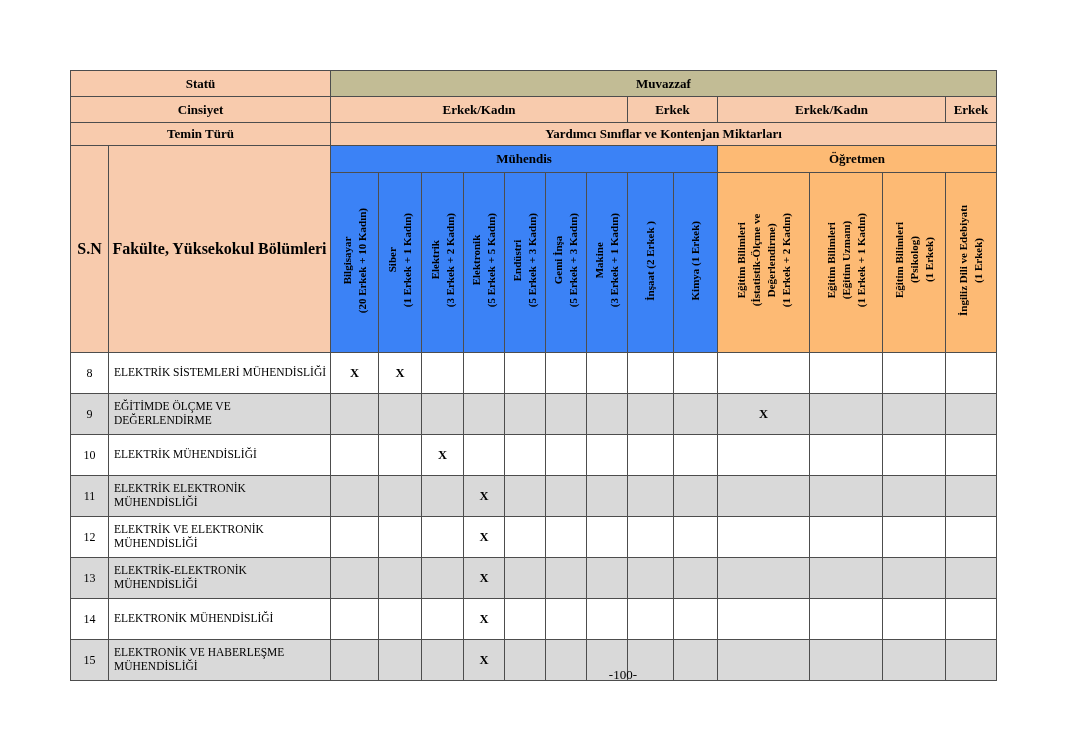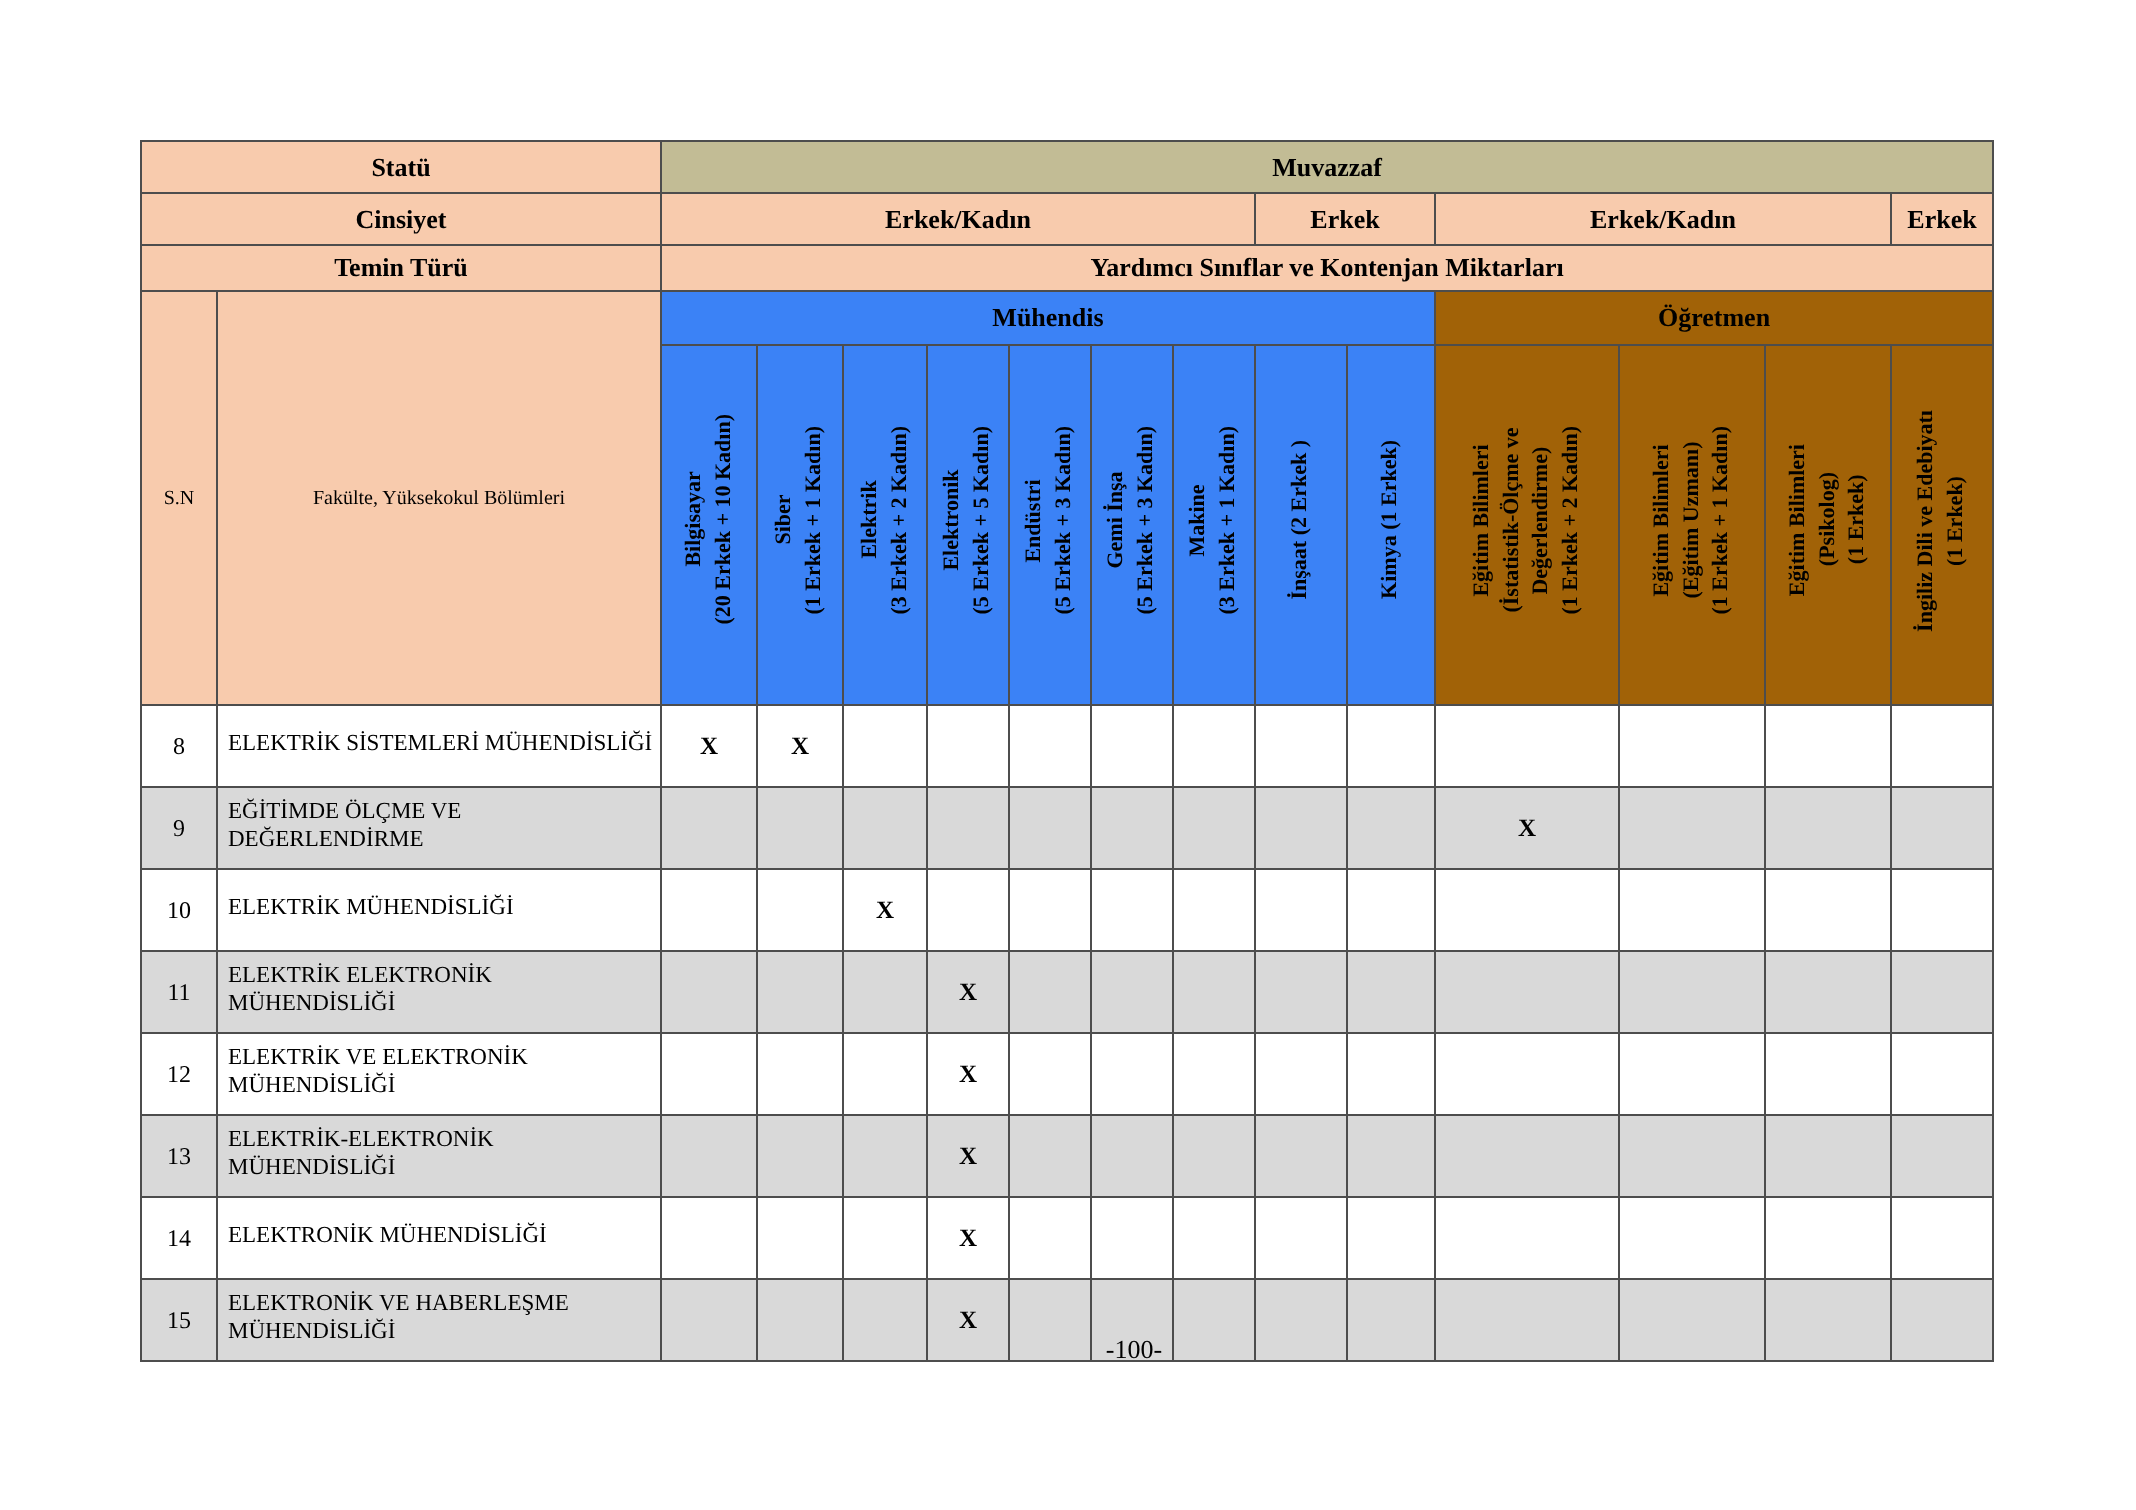--- a/index.html
+++ b/index.html
@@ -11,50 +11,50 @@
   .sheet{position:absolute;left:70px;top:70px;border-radius:30px;}
   table{border-collapse:collapse;table-layout:fixed;width:926px;}
   td{
     border:1px solid #4d4d4d;padding:0;text-align:center;
     vertical-align:middle;overflow:hidden;
   }
   
   .peach{background:#F8CBAD;}
   .olive{background:#C2BC95;}
   .gray{background:#3b82f6;}
-  .yellow{background:#a16207;}
+  .yellow{background:#fdba74;}
   tr.even td{background:#ffffff;}
   tr.odd td{background:#D9D9D9;}
   
   tr.r-meta td{height:25px;}
   tr.r-meta3 td{height:22px;margin-left:16px;}
   tr.r-group td.grp{height:26px;}
   tr.r-cols td{height:179px;}
   tr.r-data td{height:38px;}
   
   .hbold{font-weight:bold;font-size:13px;}
-  .snh{font-weight:normal;font-size:10px;}
+  .snh{font-weight:bold;font-size:16px;}
   .vcell{vertical-align:middle;}
   .vtext{
     display:inline-block;
     writing-mode:vertical-rl;
     transform:rotate(180deg);
     white-space:pre-line;
     font-weight:bold;font-size:11px;line-height:1.35;
     text-align:center;
   }
   td.num{font-size:12px;}
   td.dept{
     text-align:left;font-size:11.5px;line-height:1.2;
     padding:1px 3px 1px 5px;
   }
   td.mark{font-weight:bold;font-size:12.5px;}
   .pageno{
     position:absolute;left:497px;top:667px;width:140px;
-    text-align:center;font-size:13px;
+    text-align:right;font-size:13px;
   }
 </style>
 </head>
 <body>
 
 <div class="sheet">
 <table>
   <colgroup>
     <col style="width:38px">
         <col style="width:222px">

